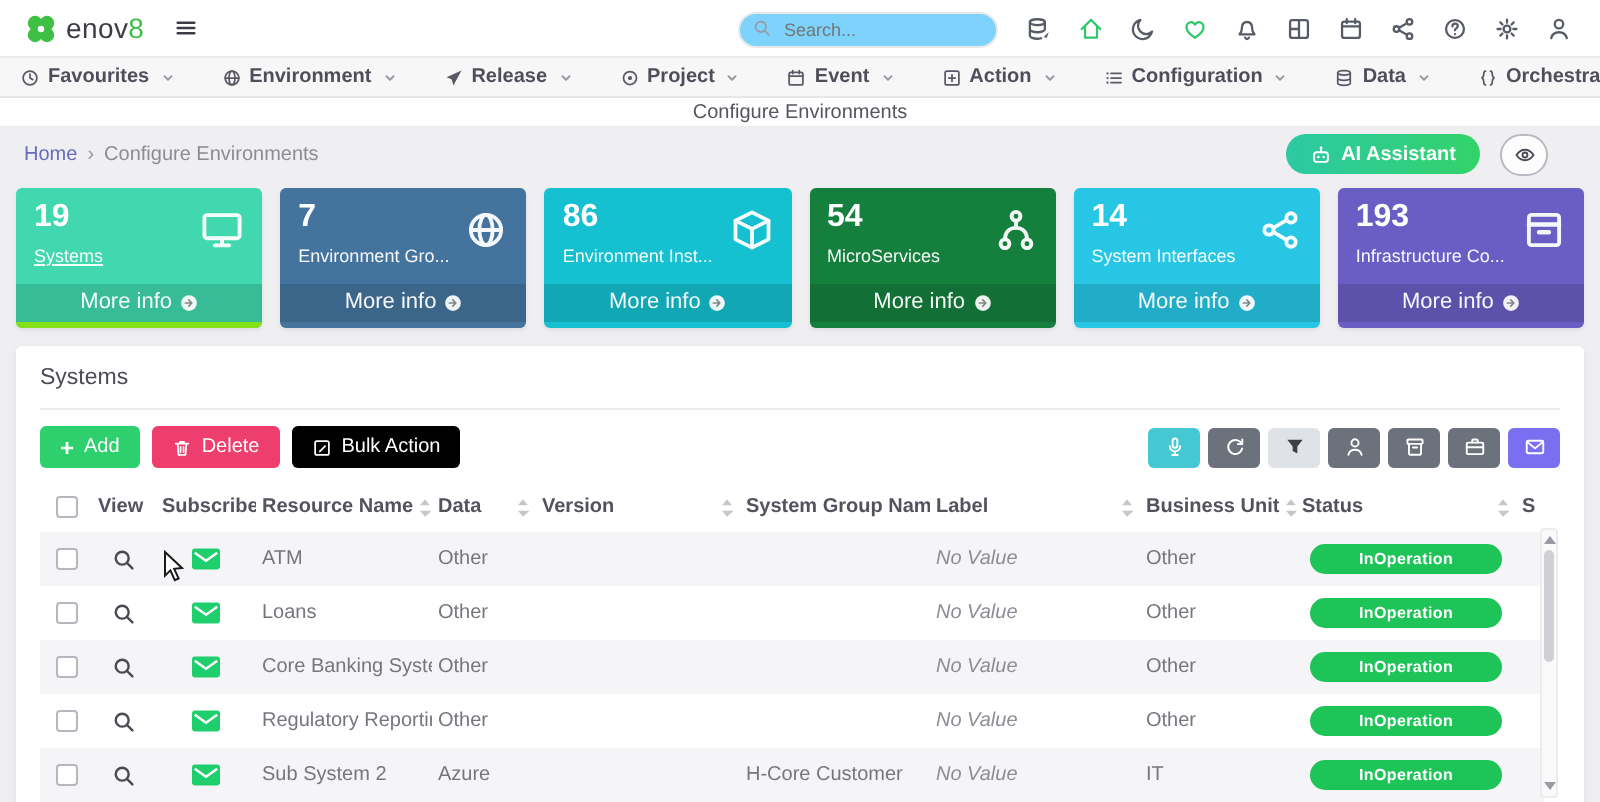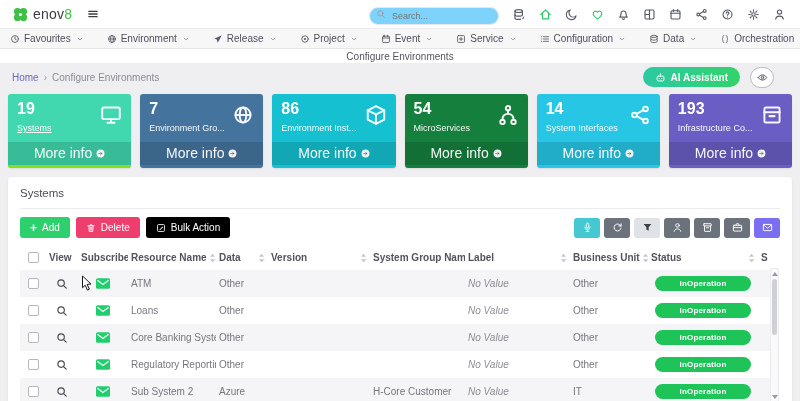--- a/index.html
+++ b/index.html
@@ -17,21 +17,21 @@
   .burger { width:14px; height:12px; display:inline-block; color:#3c3c47; }
   .search { position:relative; width:130px; height:18px; }
   .search input { width:100%; height:100%; border:1px solid #e8e8eb; background:#7dd3fc; border-radius:9px; font-size:9px; padding:0 6px 0 22px; color:#6a6a74; outline:none; font-family:inherit; }
   .s-ic { position:absolute; left:7px; top:4px; width:10px; height:10px; color:#9a9aa4; }
   .tb-icons { display:flex; align-items:center; gap:13px; padding-right:2px; }
   .tb-icn { width:13px; height:13px; display:inline-block; color:#565b66; }
   .tb-icn.green { color:#2fc96b; }
 
   
   .navbar { height:21px; background:#f7f7f8; border-top:1px solid #ececee; border-bottom:1px solid #e6e6e9; display:flex; align-items:center; padding:0 10px; gap:23px; }
-  .nav-item { display:flex; align-items:center; gap:4px; font-size:10px; color:#4f4f5b; cursor:default; }
+  .nav-item { display:flex; align-items:center; gap:4px; font-size:10px; color:#4f4f5b; cursor:default;font-weight:bold; }
   .nav-ic { width:10px; height:10px; display:inline-block; color:#5a5a66; }
   .nav-ch { width:8px; height:8px; display:inline-block; color:#9a9aa4; margin-left:1px; }
 
   
   .title-strip { height:15px; background:#fff; border-bottom:1px solid #eeedef; text-align:center; font-size:10px; line-height:15px; color:#55555f; }
   .crumb-row { height:26px; display:flex; align-items:center; padding:0 12px 0 12px; font-size:10px; }
   .crumb-home { color:#666bbd; }
   .crumb-sep { color:#9a9aa4; margin:0 5px; }
   .crumb-cur { color:#8c8c96; }
   .ai-btn { display:flex; align-items:center; gap:5px; height:20px; padding:0 12px; border:none; border-radius:10px; background:linear-gradient(90deg,#2cc9a4,#33d36a); color:#fff; font-size:10px; font-weight:bold; font-family:inherit; cursor:pointer; }
@@ -40,21 +40,21 @@
   .eye-ic { width:11px; height:11px; display:inline-block; color:#4c4c56; }
 
   
   .cards-row { display:flex; gap:9px; padding:4px 8px 0; }
   .card { flex:1; border-radius:3px; overflow:hidden; position:relative; color:#fff; box-shadow:0 1px 2px rgba(0,0,0,.08); }
   .card-body { height:48px; padding:6px 9px 0; position:relative; }
   .card-value { font-size:16px; font-weight:bold; }
   .card-label { font-size:9px; margin-top:5px; opacity:.95; white-space:nowrap; overflow:hidden; }
   .card-label.active { text-decoration:underline; }
   .card-icon { position:absolute; top:10px; right:9px; width:22px; height:22px; opacity:.95; color:#fff; }
-  .card-footer { background:rgba(0,0,0,.13); font-size:14px; text-align:center; padding:3px 0 4px; display:flex; align-items:center; justify-content:center; gap:4px; color:rgba(255,255,255,.95); cursor:pointer; }
+  .card-footer { background:rgba(0,0,0,.13); font-size:11px; text-align:center; padding:3px 0 4px; display:flex; align-items:center; justify-content:center; gap:4px; color:rgba(255,255,255,.95); cursor:pointer; }
   .arr-ic { width:9px; height:9px; display:inline-block; }
   .card-accent { height:3px; }
 
   
   .panel { margin:9px 8px 0; background:#fff; border-radius:3px 3px 0 0; box-shadow:0 1px 3px rgba(0,0,0,.07); padding:10px 12px 0; height:233px; position:relative; overflow:hidden; }
   .panel-title { font-size:11.5px; color:#4c4c57; padding-bottom:9px; border-bottom:1px solid #ececf0; }
   .toolbar { margin-top:8px; display:flex; align-items:center; gap:6px; }
   .btn { display:flex; align-items:center; gap:5px; height:21px; padding:0 10px; border:none; border-radius:3px; color:#fff; font-size:10px; font-family:inherit; cursor:pointer; }
   .btn.add { background:#2ed06e; }
   .btn.del { background:#ee3e6d; }
@@ -266,21 +266,21 @@
           </svg>
         </span>
       </div>
       <div class="nav-item" data-name="nav-item-service">
         <span class="nav-ic" data-name="service-icon">
           <svg viewBox="0 0 16 16" fill="none" stroke="currentColor" stroke-width="1.4" stroke-linecap="round" stroke-linejoin="round">
             <rect x="2.5" y="2.5" width="11" height="11" rx="1.4"></rect>
             <path d="M8 5.4v5.2M5.4 8h5.2"></path>
           </svg>
         </span>
-        <span data-name="nav-item-label">Service</span>
+        <span data-name="nav-item-label">Action</span>
         <span class="nav-ch" data-name="chevron-down-icon">
           <svg viewBox="0 0 16 16" fill="none" stroke="currentColor" stroke-width="1.4" stroke-linecap="round" stroke-linejoin="round">
             <path d="M4.5 6.3L8 9.8l3.5-3.5" stroke-width="2"></path>
           </svg>
         </span>
       </div>
       <div class="nav-item" data-name="nav-item-configuration">
         <span class="nav-ic" data-name="config-icon">
           <svg viewBox="0 0 16 16" fill="none" stroke="currentColor" stroke-width="1.4" stroke-linecap="round" stroke-linejoin="round">
             <path d="M5.6 4.3h8M5.6 8h8M5.6 11.7h8"></path>

